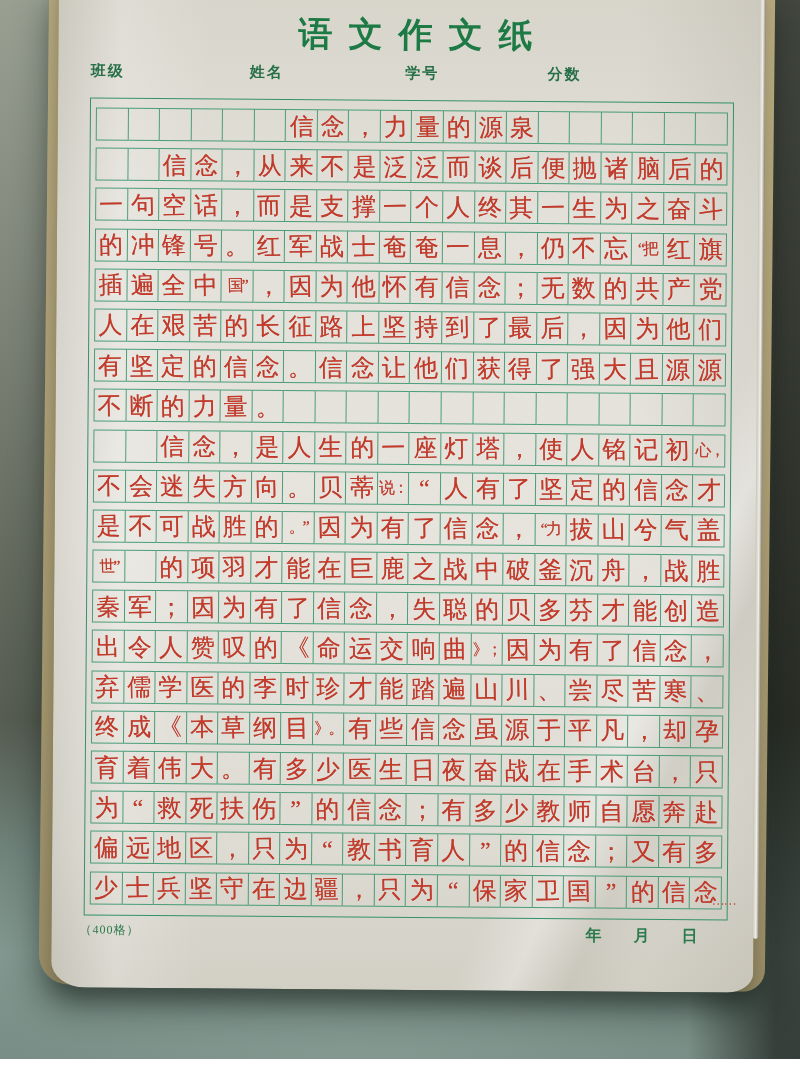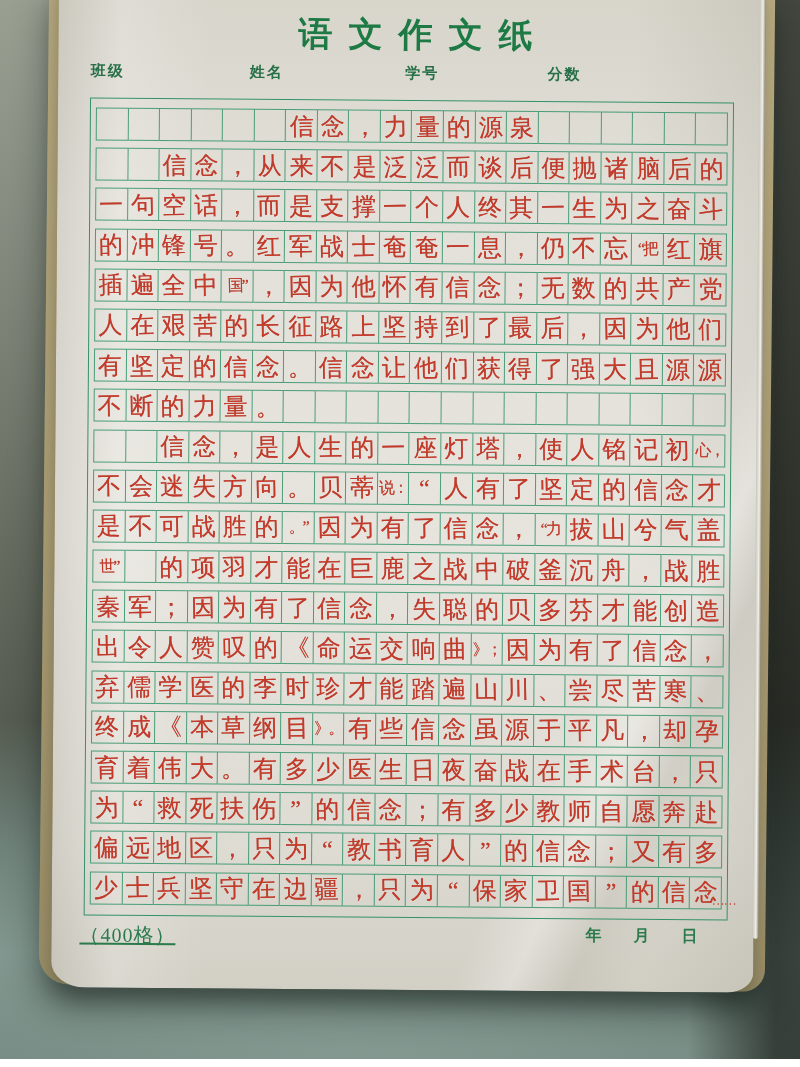--- a/index.html
+++ b/index.html
@@ -50,21 +50,21 @@
   .g-cell:first-child{border-left-width:1px;}
   .g-cell span{color:#c43a2a;font-size:24px;line-height:1;white-space:nowrap;
     font-family:"Liberation Serif",serif;transform:rotate(-1.5deg);
     text-shadow:0 0 .4px rgba(160,30,20,.6);}
   .g-cell.tight span{font-size:16px;letter-spacing:-2px;}
   .suffix{position:absolute;right:-14px;bottom:1px;color:#c43a2a;font-size:13px;
     letter-spacing:-1px;font-family:"Liberation Serif",serif;}
 
   .footer-row{display:flex;justify-content:space-between;align-items:flex-start;
     margin:6px 14px 0 2px;font-family:"Liberation Serif",serif;color:#2a7a4c;}
-  .footer-left{font-size:20px;letter-spacing:1px;text-decoration:underline;}
+  .footer-left{font-size:12px;letter-spacing:1px;}
   .footer-right{font-size:16px;font-weight:bold;padding-right:28px;}
 </style>
 </head>
 <body>
 
 <div class="scene">
   <div class="pad"></div>
 
   <div class="paper">
     <div class="page-edge"></div>

